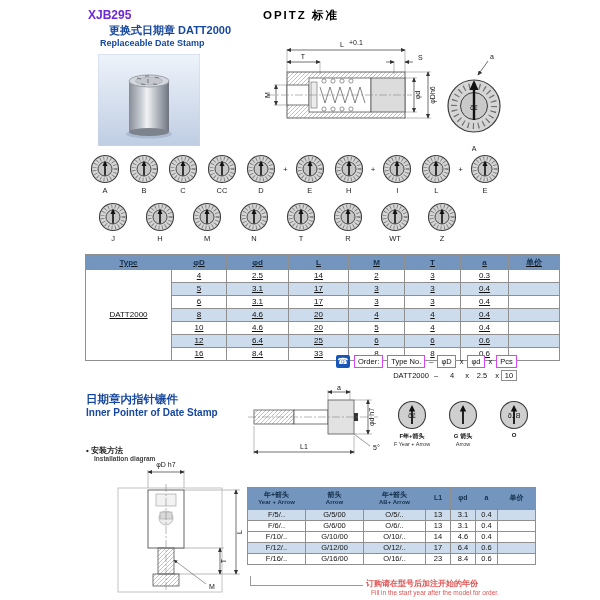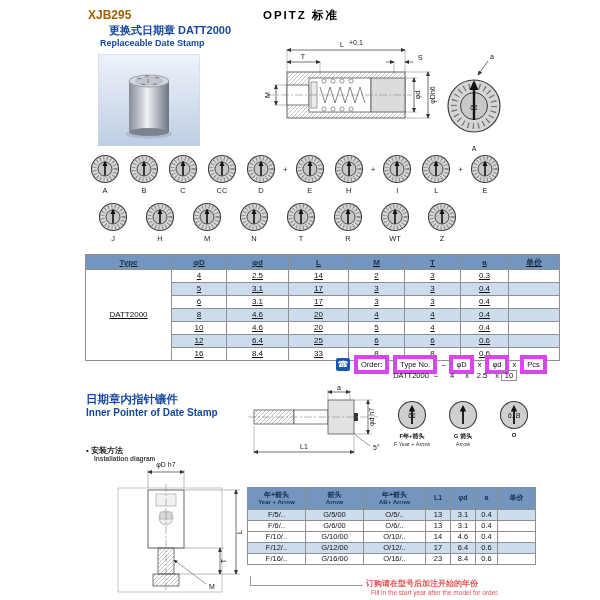--- a/index.html
+++ b/index.html
@@ -2,21 +2,21 @@
 <html><head>
 <meta charset="utf-8">
 <style>
   html,body{margin:0;padding:0;}
   body{width:600px;height:600px;position:relative;background:#ffffff;
        font-family:"Liberation Sans","DejaVu Sans",sans-serif;color:#111;}
   .abs{position:absolute;}
   svg text{font-family:"Liberation Sans","DejaVu Sans",sans-serif;font-size:7px;fill:#161616;}
 
   
-  .model{left:88px;top:8px;font-size:12px;font-weight:bold;color:#a16207;}
+  .model{left:88px;top:8px;font-size:12px;font-weight:bold;color:#6d28d9;}
   .title-cn{left:88px;top:23px;font-size:11px;font-weight:bold;color:#16479e;margin-left:21px;}
   .title-en{left:100px;top:38px;font-size:9px;font-weight:bold;color:#16479e;}
   .standard{left:263px;top:8px;font-size:11.5px;font-weight:bold;letter-spacing:2px;color:#000;}
 
   
   .dial-row{position:absolute;display:flex;align-items:flex-start;}
   #dial-row-1{left:88px;top:154px;gap:5px;}
   #dial-row-2{left:96px;top:202px;gap:13px;}
   .dial{display:flex;flex-direction:column;align-items:center;width:34px;}
   .dial-label{font-size:7.5px;margin-top:2px;color:#222;}
@@ -31,21 +31,21 @@
   .spec-table tr.alt td{background:#cddcec;}
   .spec-table td.type-cell{background:#fff;}
   .pointer-table{left:247px;top:487px;width:288px;}
   .pointer-table th{background:#7495bd;font-size:7px;height:21px;font-weight:bold;color:#15304d;line-height:1.15;}
   .pointer-table th .sub{font-size:6px;font-weight:bold;}
   .pointer-table td{font-size:7.5px;height:10px;line-height:10px;background:#fff;}
   .pointer-table tr.alt td{background:#cddcec;}
 
   
   .order-line{left:336px;top:355px;display:flex;align-items:center;gap:4px;}
-  .obox{border:4px solid #d946ef;font-size:7.5px;line-height:9px;padding:1px 3px;background:#fff;white-space:nowrap;}
+  .obox{border:1px solid #d946ef;font-size:7.5px;line-height:9px;padding:1px 3px;background:#fff;white-space:nowrap;}
   .otext{font-size:7.5px;}
   .phone{width:14px;height:13px;background:#1857b8;color:#fff;font-size:9px;line-height:13px;
          text-align:center;border-radius:2px;}
   .order-line2{left:391px;top:370px;display:flex;align-items:center;font-size:7.5px;}
   .order-line2 span{display:inline-block;text-align:center;}
   .o-type{width:40px;} .o-dash{width:10px;} .o-n1{width:22px;} .o-x{width:8px;}
   .o-n2{width:22px;} .o-pcs{width:14px;border:1px solid #8f8f8f;line-height:9px;}
 
   
   .s2-cn{left:86px;top:392px;font-size:11.5px;font-weight:bold;color:#16479e;}

